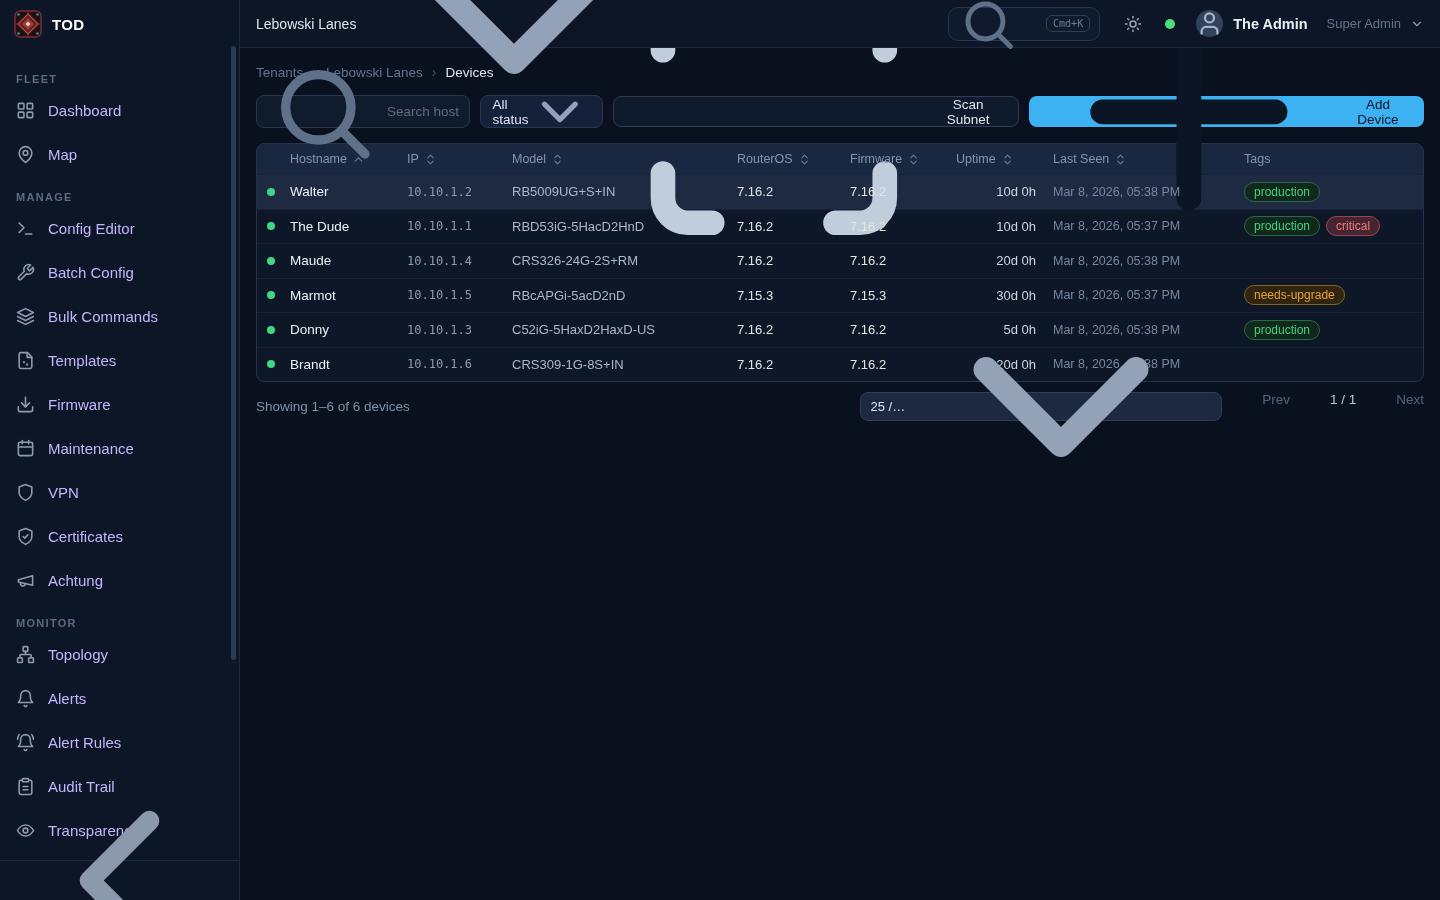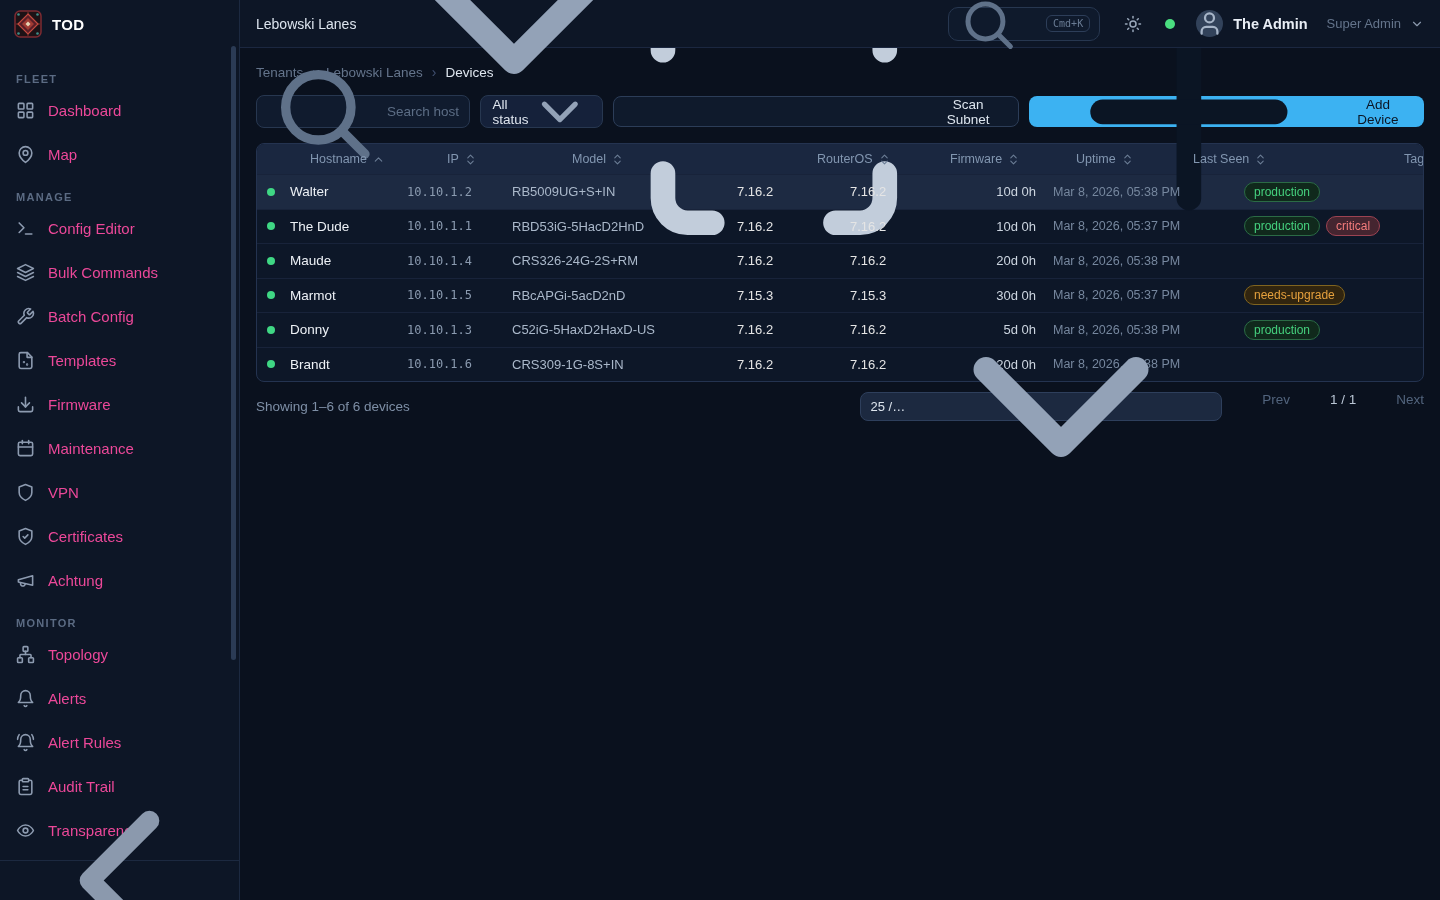--- a/index.html
+++ b/index.html
@@ -11,21 +11,21 @@
   .sidebar { width:240px; height:900px; background:#0d1626; border-right:1px solid #1c2940;
     display:flex; flex-direction:column; position:relative; flex-shrink:0; }
   .logo-row { height:48px; display:flex; align-items:center; padding:0 14px; gap:10px; flex-shrink:0; }
   .logo-mark { width:28px; height:28px; display:block; }
   .logo-text { font-size:15px; font-weight:bold; color:#ffffff; letter-spacing:.4px; }
   .nav { flex:1; overflow:hidden; padding-top:8px; }
   .section-label { font-size:11px; font-weight:bold; letter-spacing:1.3px; color:#5b6b83;
     margin:15px 16px 3px; }
   .section-label:first-child { margin-top:17px; }
   .nav-item { height:44px; display:flex; align-items:center; gap:13px; padding:0 16px;
-    color:#ec4899; font-size:15px; cursor:pointer; }
+    color:#c4b5fd; font-size:15px; cursor:pointer; }
   .nav-icon { width:19px; height:19px; display:flex; color:#8d9bb0; flex-shrink:0; }
   .nav-icon svg { width:19px; height:19px; }
   .collapse-bar { height:40px; border-top:1px solid #1c2940; display:flex; align-items:center;
     justify-content:center; color:#8b99ad; cursor:pointer; flex-shrink:0; }
   .collapse-bar svg { width:16px; height:16px; }
   .scroll-thumb { position:absolute; right:3px; top:46px; width:5px; height:614px;
     background:#2b3b55; border-radius:3px; }
 
   
   .right-col { flex:1; display:flex; flex-direction:column; min-width:0; }
@@ -72,21 +72,21 @@
   .controls-right { margin-left:auto; display:flex; align-items:center; gap:10px; }
   .btn-ghost { height:31px; padding:0 12px; border:1px solid #2c3d58; background:#0f1a2c;
     border-radius:8px; display:flex; align-items:center; gap:8px; color:#dde5ee; font-size:13.5px; cursor:pointer; }
   .btn-ghost svg { width:14px; height:14px; color:#c2cddb; }
   .btn-primary { height:31px; padding:0 12px; background:#3cb2f2; border:none; border-radius:8px;
     display:flex; align-items:center; gap:7px; color:#0b1524; font-size:13.5px; font-weight:500; cursor:pointer; }
   .btn-primary svg { width:14px; height:14px; }
 
   
   .table-card { margin-top:15px; border:1px solid #243350; border-radius:8px; overflow:hidden; background:#0d1728; }
-  .thead { display:flex; align-items:center; height:30px; background:#1a2740; color:#8296b0; font-size:12.5px;gap:20px; }
+  .thead { display:flex; align-items:center; height:30px; background:#1a2740; color:#8296b0; font-size:12.5px; }
   .th { display:flex; align-items:center; gap:5px; }
   .th .sort-ic { width:13px; height:13px; color:#6b7d96; display:flex; }
   .th .sort-ic svg { width:13px; height:13px; }
   .trow { display:flex; align-items:center; height:34.5px; border-top:1px solid #18233a; font-size:13px; cursor:pointer; }
   .trow.highlight { background:#1d2a42; }
   .c0 { width:27px; display:flex; justify-content:center; flex-shrink:0; }
   .c1 { width:117px; padding-left:6px; flex-shrink:0; }
   .c2 { width:105px; padding-left:6px; flex-shrink:0; }
   .c3 { width:225px; padding-left:6px; flex-shrink:0; }
   .c4 { width:113px; padding-left:6px; flex-shrink:0; }
@@ -167,34 +167,34 @@
             <svg viewBox="0 0 24 24" fill="none" stroke="currentColor" stroke-width="2" stroke-linecap="round" stroke-linejoin="round" style="width: 100%; height: 100%;">
               <polyline points="4 17 10 11 4 5"></polyline>
               <line x1="12" y1="19" x2="20" y2="19"></line>
             </svg>
           </span>
           <span class="nav-label">Config Editor</span>
         </div>
         <div class="nav-item">
           <span class="nav-icon" style="display: flex;">
             <svg viewBox="0 0 24 24" fill="none" stroke="currentColor" stroke-width="2" stroke-linecap="round" stroke-linejoin="round" style="width: 100%; height: 100%;">
+              <path d="M14.7 6.3a1 1 0 0 0 0 1.4l1.6 1.6a1 1 0 0 0 1.4 0l3.77-3.77a6 6 0 0 1-7.94 7.94l-6.91 6.91a2.12 2.12 0 0 1-3-3l6.91-6.91a6 6 0 0 1 7.94-7.94l-3.76 3.76z"></path>
+            </svg>
+          </span>
+          <span class="nav-label">Batch Config</span>
+        </div>
+        <div class="nav-item">
+          <span class="nav-icon" style="display: flex;">
+            <svg viewBox="0 0 24 24" fill="none" stroke="currentColor" stroke-width="2" stroke-linecap="round" stroke-linejoin="round" style="width: 100%; height: 100%;">
               <path d="M12 2 2 7l10 5 10-5-10-5Z"></path>
               <path d="m2 12 10 5 10-5"></path>
               <path d="m2 17 10 5 10-5"></path>
             </svg>
           </span>
           <span class="nav-label">Bulk Commands</span>
-        </div>
-        <div class="nav-item">
-          <span class="nav-icon" style="display: flex;">
-            <svg viewBox="0 0 24 24" fill="none" stroke="currentColor" stroke-width="2" stroke-linecap="round" stroke-linejoin="round" style="width: 100%; height: 100%;">
-              <path d="M14.7 6.3a1 1 0 0 0 0 1.4l1.6 1.6a1 1 0 0 0 1.4 0l3.77-3.77a6 6 0 0 1-7.94 7.94l-6.91 6.91a2.12 2.12 0 0 1-3-3l6.91-6.91a6 6 0 0 1 7.94-7.94l-3.76 3.76z"></path>
-            </svg>
-          </span>
-          <span class="nav-label">Batch Config</span>
         </div>
         <div class="nav-item">
           <span class="nav-icon" style="display: flex;">
             <svg viewBox="0 0 24 24" fill="none" stroke="currentColor" stroke-width="2" stroke-linecap="round" stroke-linejoin="round" style="width: 100%; height: 100%;">
               <path d="M14.5 2H6a2 2 0 0 0-2 2v16a2 2 0 0 0 2 2h12a2 2 0 0 0 2-2V7.5L14.5 2z"></path>
               <polyline points="14 2 14 8 20 8"></polyline>
               <circle cx="10" cy="14" r="0.5"></circle>
               <circle cx="14" cy="17" r="0.5"></circle>
             </svg>
           </span>

